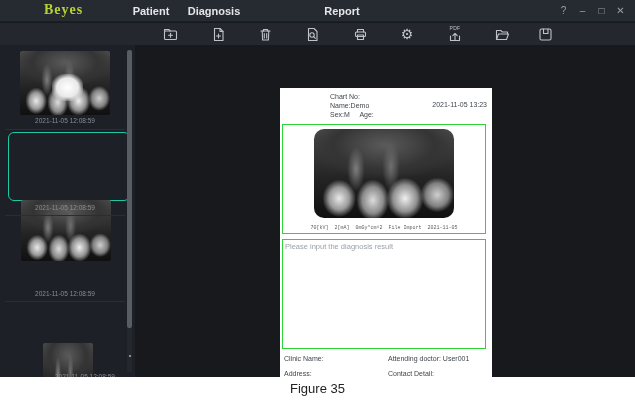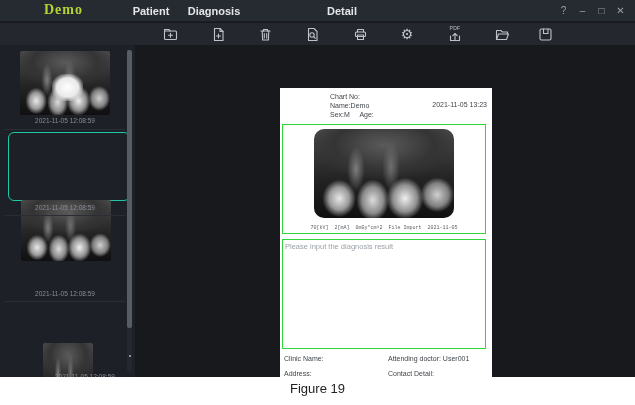--- a/index.html
+++ b/index.html
@@ -71,24 +71,24 @@
   
   .figure-caption { position:absolute; left:0; top:377px; width:635px; height:28px; background:#fff; display:flex; align-items:flex-start; justify-content:center; padding-top:4px; font-size:13px; color:#222; }
 </style>
 </head>
 <body>
 
 <div class="figure-wrap">
   <div class="app">
 
     <div class="titlebar">
-      <div class="logo">Demo</div>
+      <div class="logo">Beyes</div>
       <div class="tab" style="left:183px;width:62px;">Diagnosis</div>
       <div class="tab" style="left:122px;width:58px;">Patient</div>
-      <div class="tab" style="left:313px;width:58px;">Detail</div>
+      <div class="tab" style="left:313px;width:58px;">Report</div>
       <div class="win-controls">
         <div class="win-btn">?</div>
         <div class="win-btn">–</div>
         <div class="win-btn">□</div>
         <div class="win-btn">✕</div>
       </div>
     </div>
 
     <div class="toolbar">
       <div class="tool-btn" style="left:160px;">
@@ -213,14 +213,14 @@
         </div>
         <div class="page-btn">
           <svg width="7" height="7" viewBox="0 0 7 7">
               <path d="M2.5 1 L5 3.5 L2.5 6"></path>
             </svg>
         </div>
       </div>
     </div>
   </div>
 
-  <div class="figure-caption">Figure 19</div>
+  <div class="figure-caption">Figure 35</div>
 </div>
 
 </body></html>

